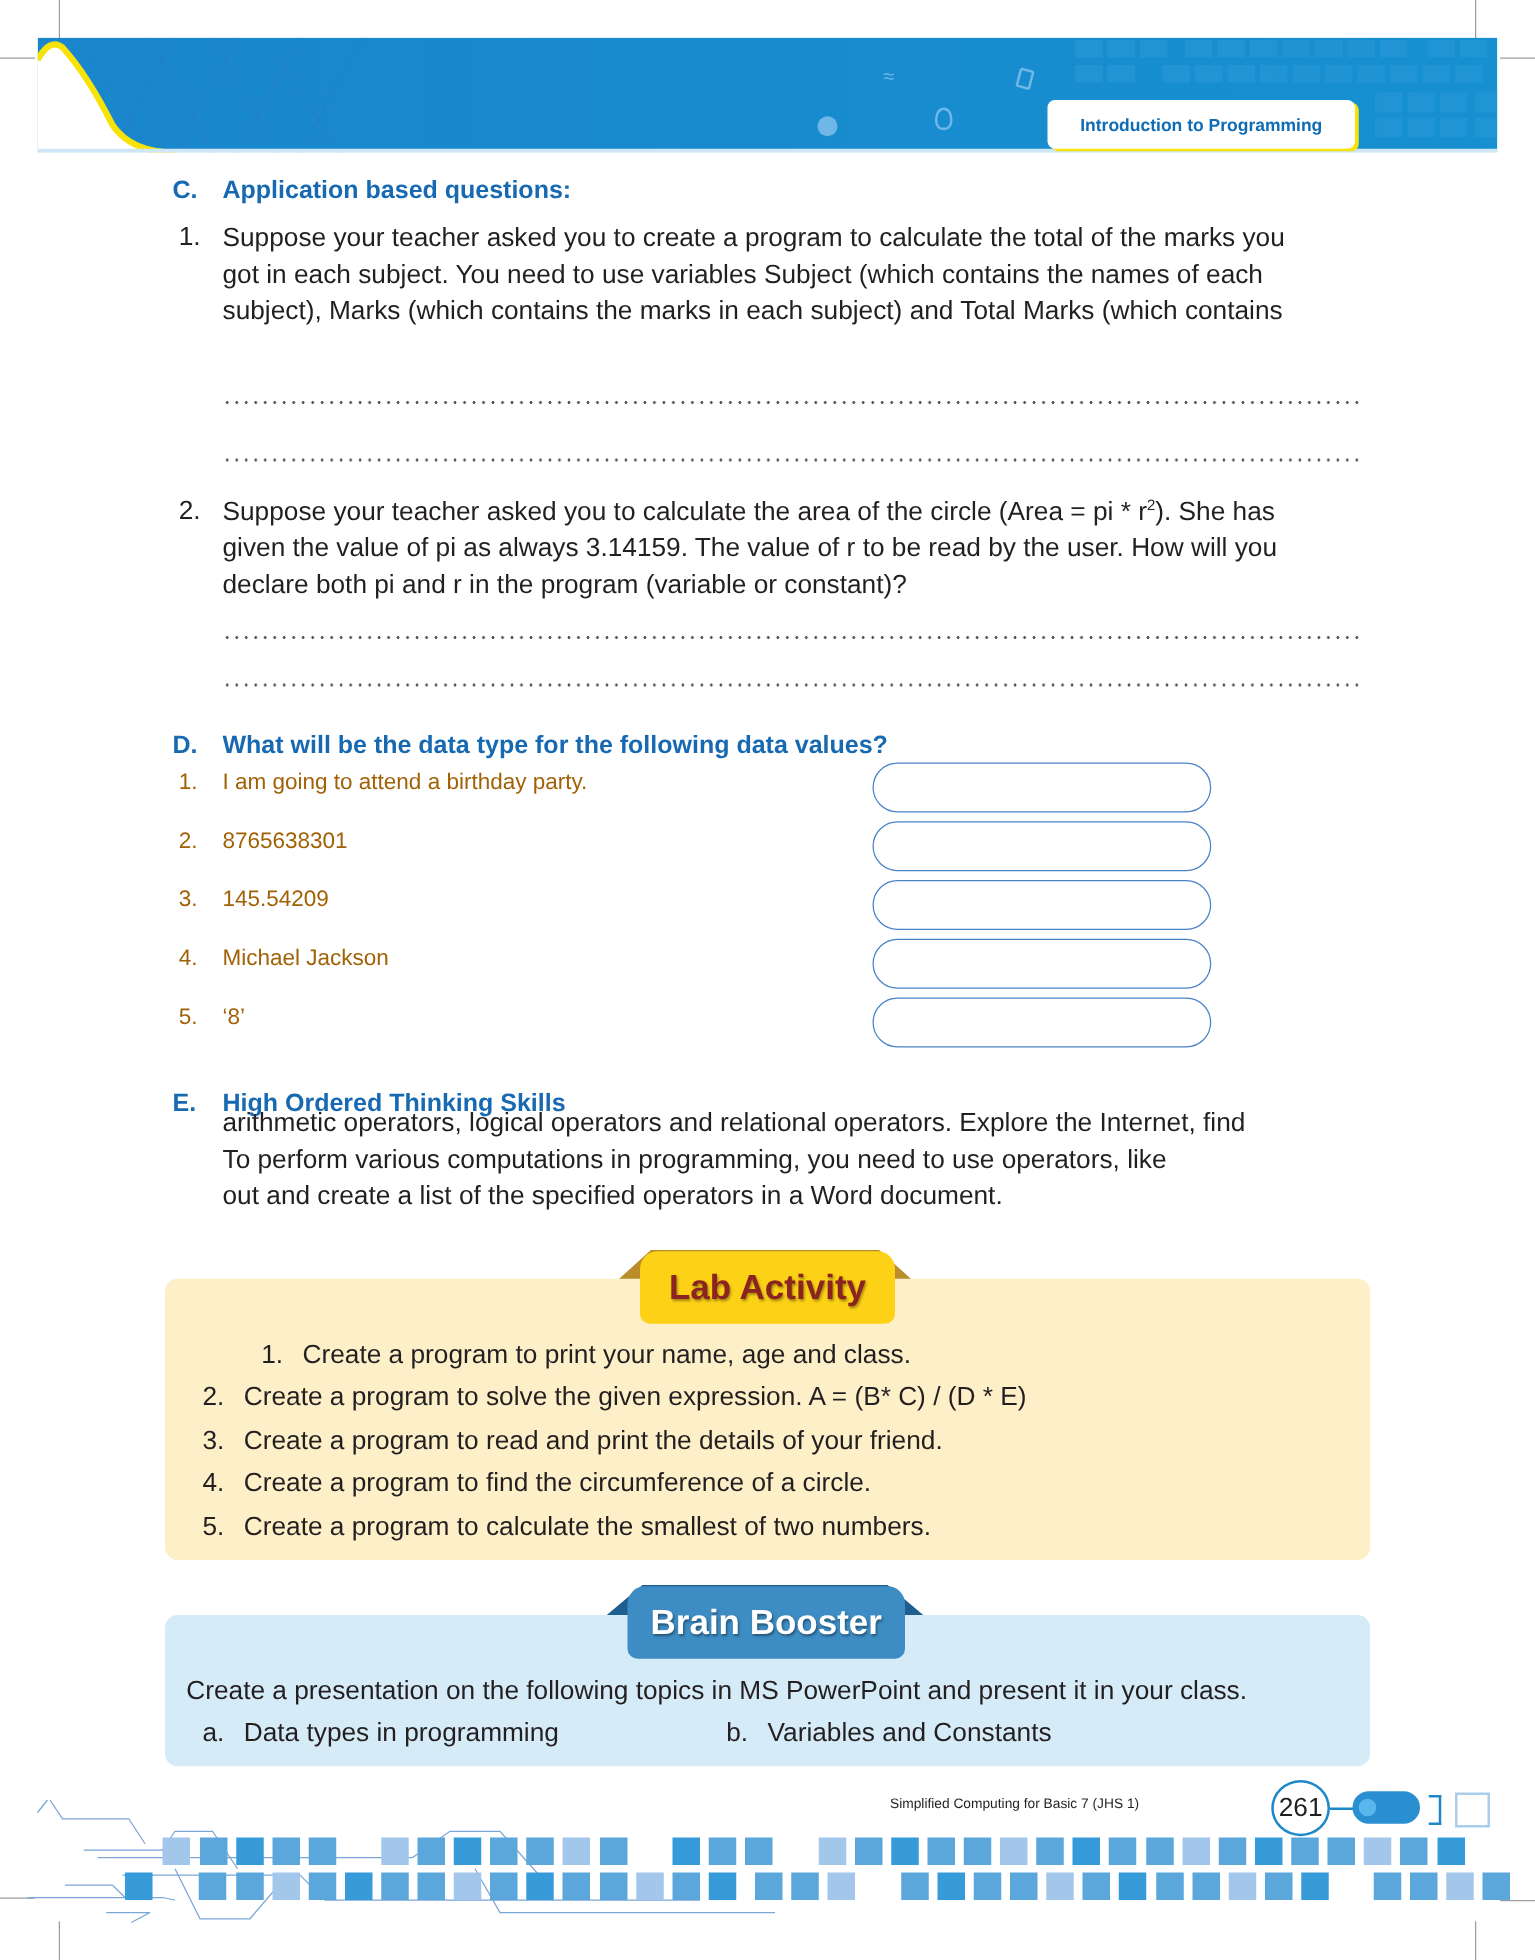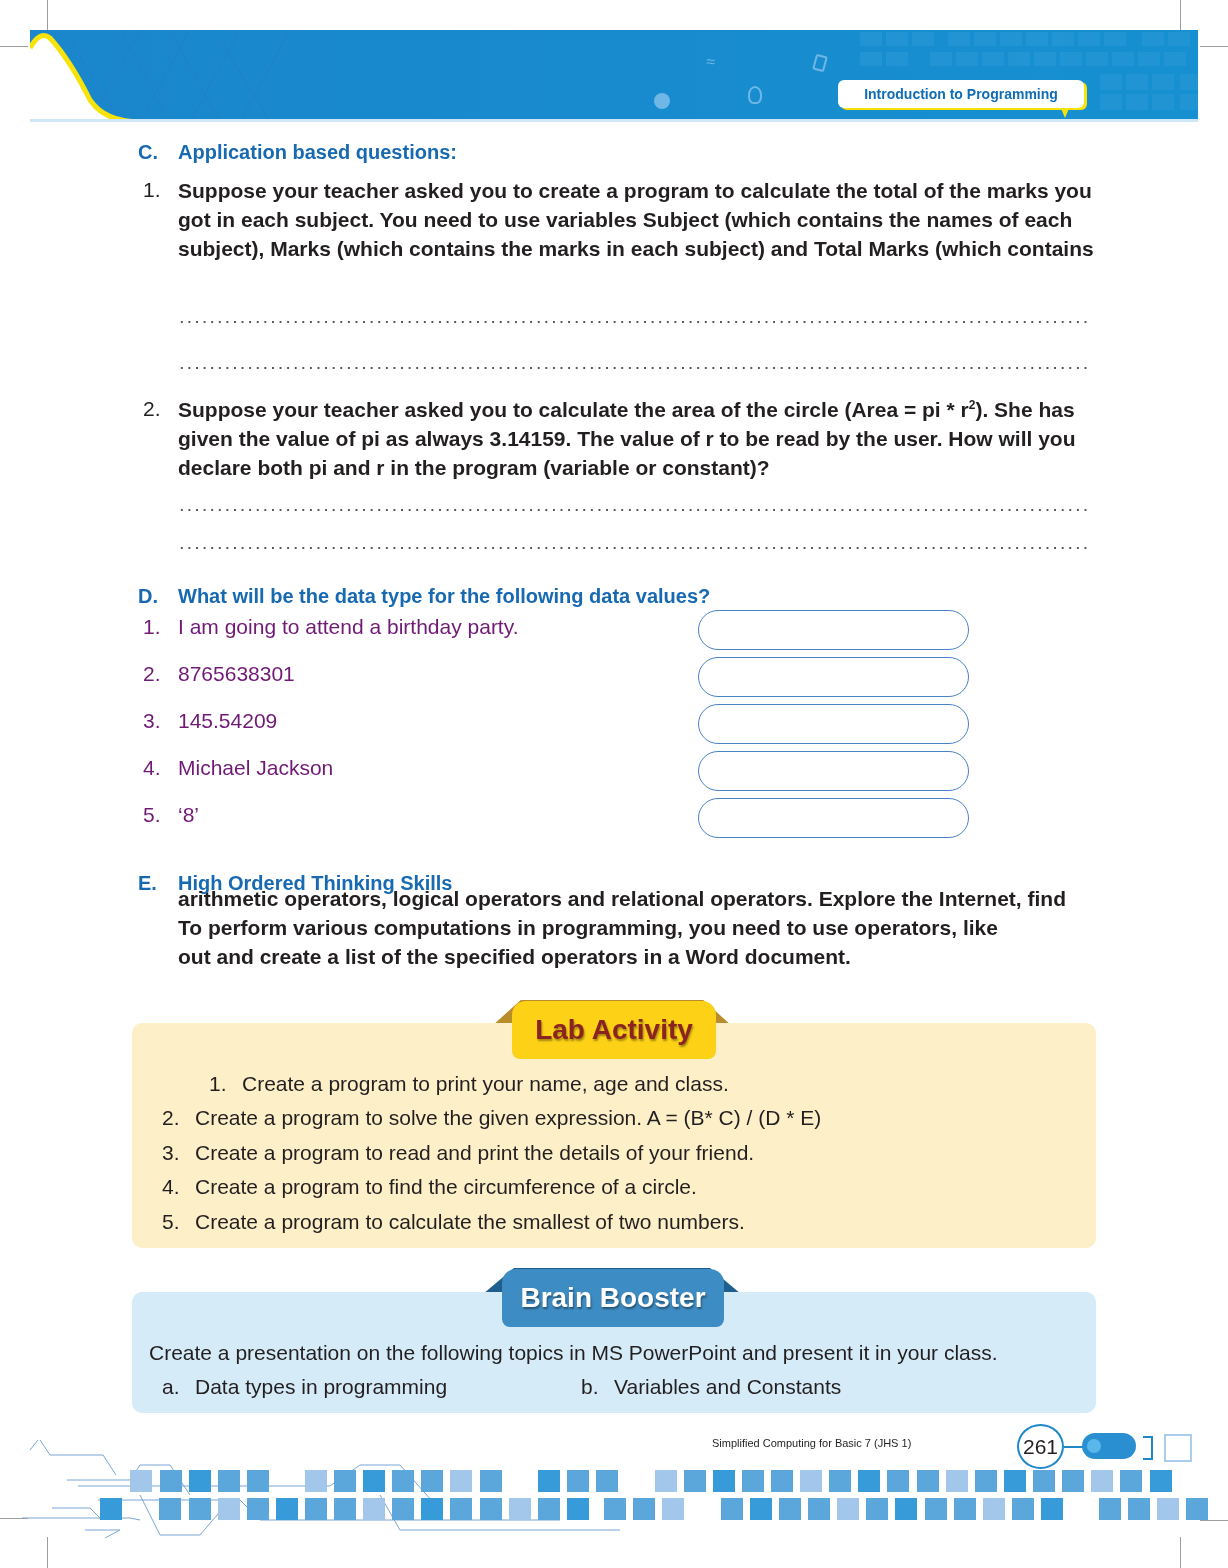--- a/index.html
+++ b/index.html
@@ -6,39 +6,39 @@
     html, body { width: 1228px; height: 1568px; background: #ffffff; overflow: hidden; }
     body { position: relative; font-family: "Liberation Sans", sans-serif; color: #231f20; }
 
     
     .crop { position: absolute; background: #9e9e9e; }
 
     
     .banner { position: absolute; left: 30px; top: 30px; width: 1168px; height: 92px; overflow: hidden; }
     .banner svg { display: block; }
     .chapter-tag {
-      position: absolute; left: 838px; top: 80px; width: 246px; height: 28px;
+      position: absolute; left: 838px; top: 80px; width: 246px; height: 39px;
       background: #ffffff; border-radius: 6px;
       display: flex; align-items: center; justify-content: center;
       font-size: 14px; font-weight: bold; color: #0f6cb5;
       box-shadow: 3px 2px 0 #f7e30a;
     }
     .tag-tail { position: absolute; left: 1060px; top: 106px; width: 0; height: 0;
       border-left: 5px solid transparent; border-right: 5px solid transparent; border-top: 12px solid #f7e30a; }
 
     .section-head { position: absolute; left: 138px; font-size: 20px; font-weight: bold; color: #1769b2; }
     .section-head .letter { display: inline-block; width: 40px; }
-    .para { position: absolute; font-size: 21px; line-height: 29px; color: #231f20; font-weight: bold; }
+    .para { position: absolute; font-size: 21px; line-height: 29px; color: #231f20; }
     .num { position: absolute; font-size: 21px; color: #231f20; }
     .dots { position: absolute; left: 178px; width: 910px; height: 4px;
       background-image: radial-gradient(circle, #555 1px, transparent 1.3px);
       background-size: 7.6px 4px; background-repeat: repeat-x; }
     sup { font-size: 12px; vertical-align: super; line-height: 0; }
 
-    .dlist-item { position: absolute; left: 143px; font-size: 21px; color: #701a75; }
+    .dlist-item { position: absolute; left: 143px; font-size: 18px; color: #a16207; }
     .dlist-item .n { display: inline-block; width: 35px; }
     .answer-box { position: absolute; left: 698px; width: 271px; height: 40px;
       border: 1.5px solid #4a82c8; border-radius: 20px; background: #fff; }
 
     
     .lab-box { position: absolute; left: 132px; top: 1023px; width: 964px; height: 225px;
       background: #fdefc8; border-radius: 10px; }
     .lab-tab-back { position: absolute; left: 492px; top: 1000px; width: 240px; height: 26px;
       background: #b88d2a; clip-path: polygon(12% 0, 88% 0, 100% 100%, 0 100%); }
     .lab-tab { position: absolute; left: 512px; top: 1001px; width: 204px; height: 58px;

